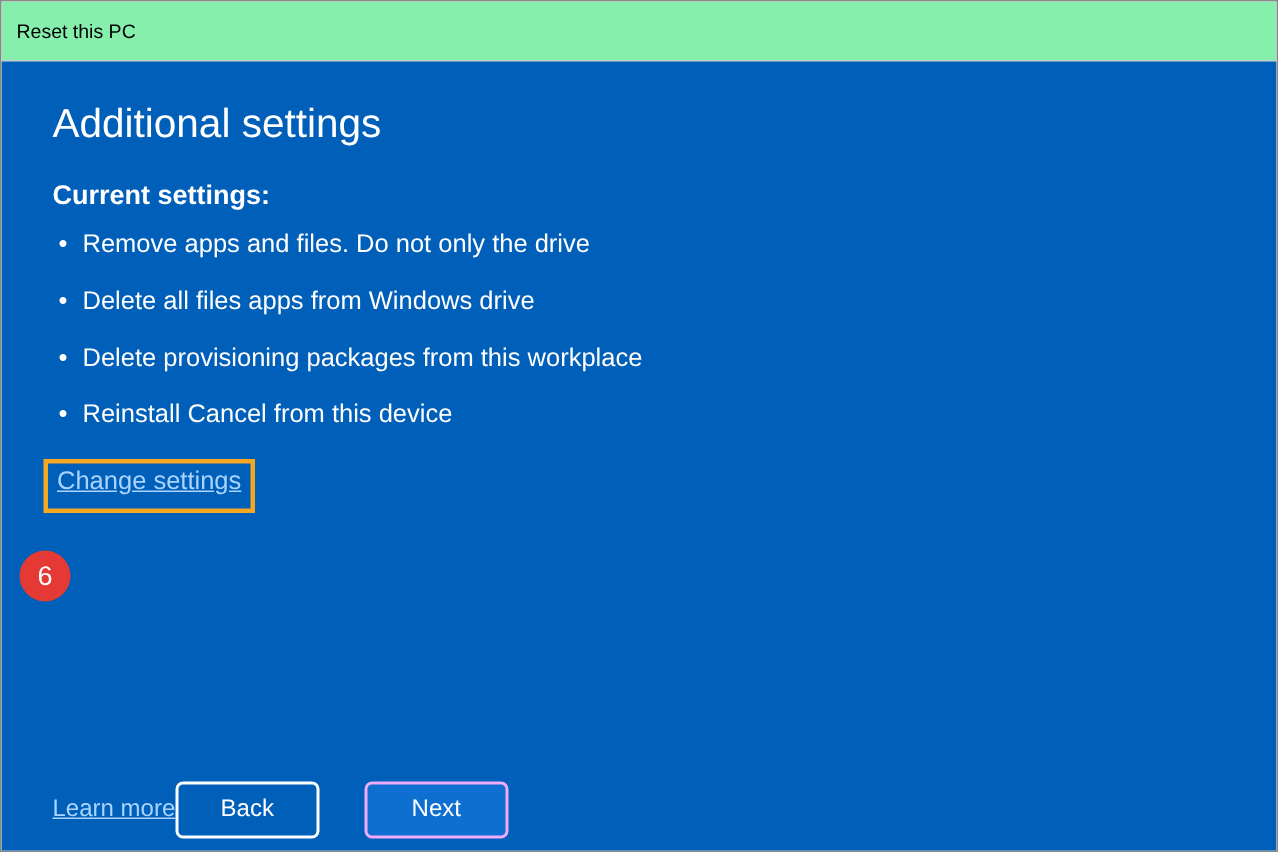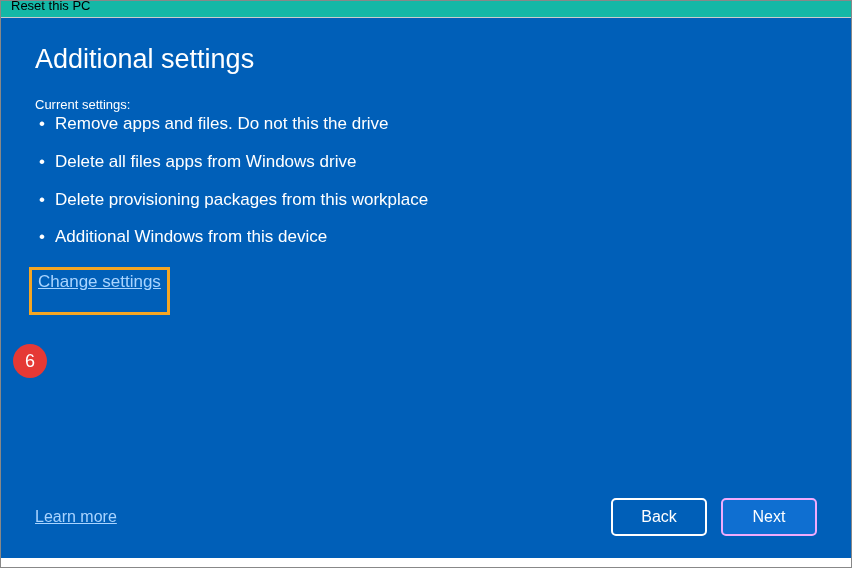--- a/index.html
+++ b/index.html
@@ -10,47 +10,47 @@
     }
     body {
       width: 852px;
       height: 568px;
       background: #fff;
       border: 1px solid #888;
       position: relative;
       overflow: hidden;
     }
     .title-bar {
-      height: 17px;
-      background: #14b8a6;
+      height: 40px;
+      background: #86efac;
       padding: 4px 10px;
       font-size: 13px;
       color: #000;
       border-bottom: 1px solid #ccc;
       display: flex;
-      align-items: flex-end;
+      align-items: center;
     }
     .blue-panel {
       background: #005fb8;
       height: 540px;
       width: 100%;
       padding: 26px 34px 24px 34px;
       color: #fff;
       position: relative;
     }
     .heading {
       font-size: 27px;
       font-weight: 400;
       margin-bottom: 22px;
       color: #fff;
     }
     .subheading {
-      font-size: 13px;
-      font-weight: 400;
-      margin-bottom: 0;
+      font-size: 18px;
+      font-weight: 700;
+      margin-bottom: 10px;
     }
     .bullet-list {
       list-style: none;
       padding-left: 2px;
     }
     .bullet-list li {
       font-size: 17px;
       font-weight: 400;
       line-height: 1.4;
       margin-bottom: 14px;
@@ -60,21 +60,21 @@
     .bullet-list li::before {
       content: "•";
       position: absolute;
       left: 2px;
       top: 0;
       font-size: 17px;
     }
     .change-link-wrap {
       display: inline-block;
       border: 3px solid #f5a623;
-      padding: 2px 6px 20px 6px;
+      padding: 2px 6px 8px 6px;
       margin-top: 4px;
       margin-left: -6px;
     }
     .change-link {
       color: #a9d4ff;
       font-size: 17px;
       text-decoration: underline;
       cursor: pointer;
     }
     .annot-badge {
@@ -92,31 +92,30 @@
       align-items: center;
       justify-content: center;
     }
     .footer {
       position: absolute;
       bottom: 22px;
       left: 34px;
       right: 34px;
       display: flex;
       align-items: center;
-      justify-content: space-between;
     }
     .learn-link {
       color: #a9d4ff;
       font-size: 16px;
       text-decoration: underline;
       cursor: pointer;
     }
     .button-row {
       display: flex;
-      gap: 14px;
+      gap: 30px;
     }
     .btn {
       min-width: 96px;
       height: 38px;
       border: 2px solid #fff;
       background: transparent;
       color: #fff;
       font-size: 16px;
       border-radius: 5px;
       cursor: pointer;
@@ -132,24 +131,24 @@
 <body>
 
 <div class="title-bar">
   <span>Reset this PC</span>
 </div>
 
 <div class="blue-panel">
   <h1 class="heading">Additional settings</h1>
   <div class="subheading">Current settings:</div>
   <ul class="bullet-list">
-    <li>Remove apps and files. Do not this the drive</li>
+    <li>Remove apps and files. Do not only the drive</li>
     <li>Delete all files apps from Windows drive</li>
     <li>Delete provisioning packages from this workplace</li>
-    <li>Additional Windows from this device</li>
+    <li>Reinstall Cancel from this device</li>
   </ul>
   <div class="change-link-wrap">
     <a class="change-link">Change settings</a>
   </div>
 
   <div class="annot-badge">6</div>
 
   <div class="footer">
     <a class="learn-link">Learn more</a>
     <div class="button-row">

